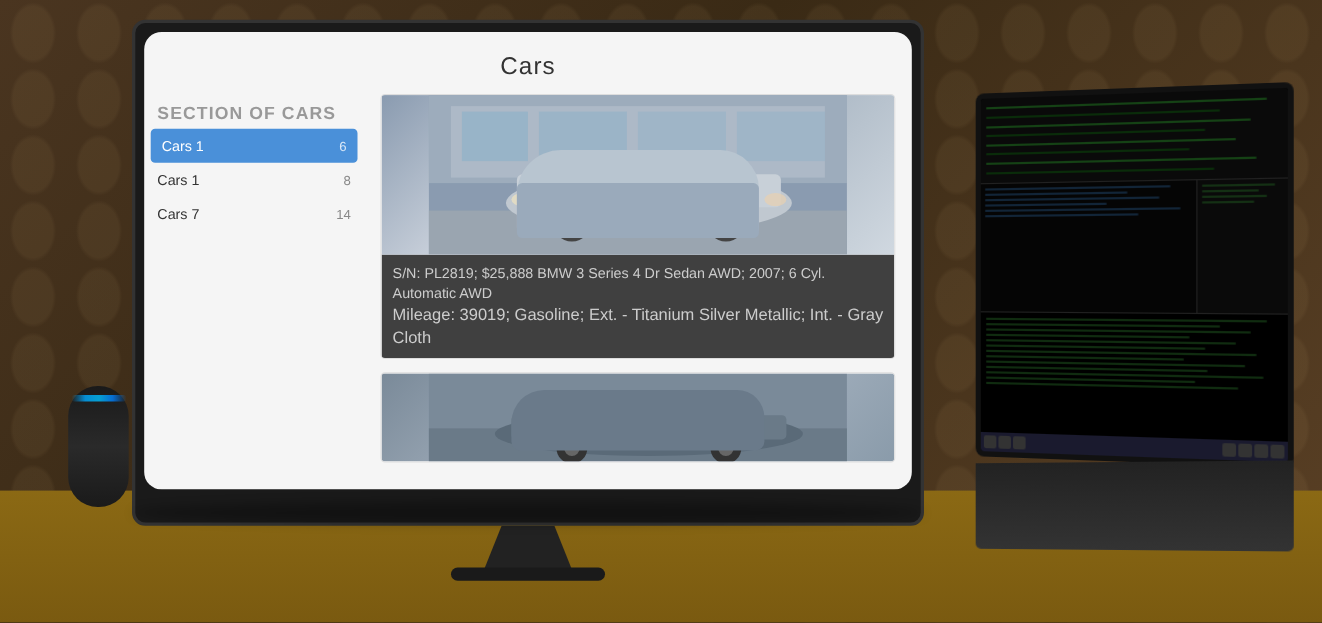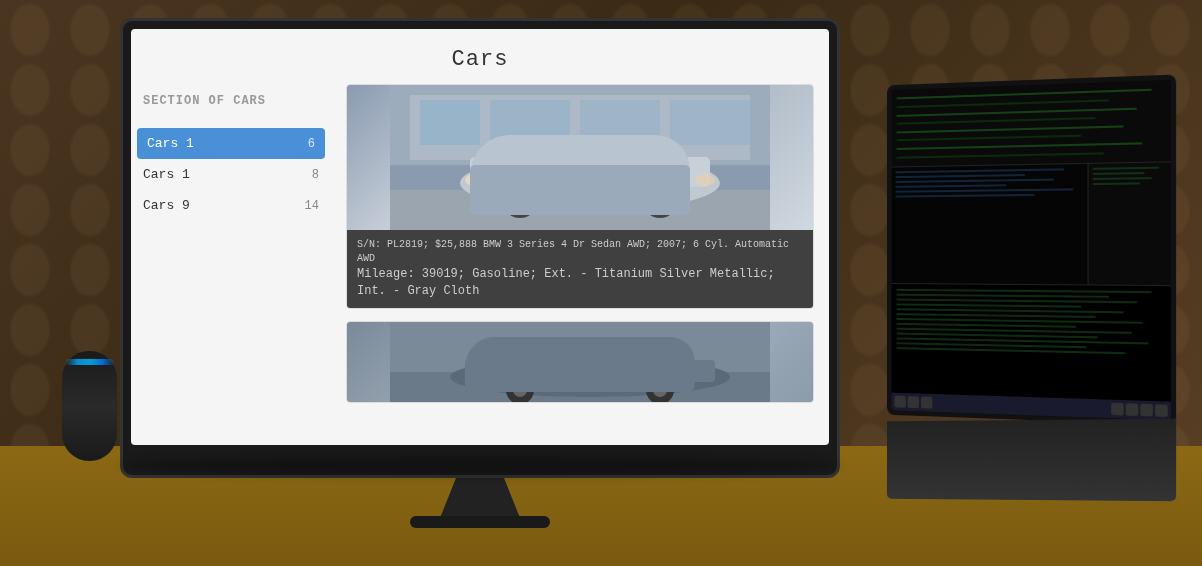--- a/index.html
+++ b/index.html
@@ -56,23 +56,22 @@
       border: 3px solid #333;
     }
 
     .monitor-screen {
       position: absolute;
       top: 8px;
       left: 8px;
       right: 8px;
       bottom: 30px;
       background: #c4b5fd;
-      border-radius: 4px;
+      border-radius: 16px;
       overflow: hidden;
-      font-family: Liberation Mono, monospace;
     }
 
     .monitor-stand {
       position: absolute;
       bottom: -40px;
       left: 50%;
       transform: translateX(-50%);
       width: 80px;
       height: 40px;
       background: #222;
@@ -115,25 +114,25 @@
     }
 
     
     .sidebar {
       width: 200px;
       padding: 10px 0;
       flex-shrink: 0;
     }
 
     .sidebar-section-label {
-      font-size: 12px;
+      font-size: 16px;
       color: #999;
       font-weight: bold;
       letter-spacing: 1px;
-      padding: 0 12px 20px;
+      padding: 0 12px 4px;
       text-transform: uppercase;
     }
 
     .sidebar-item {
       display: flex;
       justify-content: space-between;
       align-items: flex-end;
       padding: 8px 12px;
       cursor: pointer;
       font-size: 13px;
@@ -203,27 +202,27 @@
       background: #9aaabb;
       border-radius: 5px;
     }
 
     .car-info {
       padding: 8px 10px;
       background: rgba(0,0,0,0.75);
     }
 
     .car-info-line1 {
-      font-size: 10px;
+      font-size: 13px;
       color: #ccc;
       line-height: 1.4;
     }
 
     .car-info-line2 {
-      font-size: 12px;
+      font-size: 15px;
       color: #ccc;
       line-height: 1.4;
     }
 
     .car-info-line3 {
       font-size: 9px;
       color: #ccc;
       line-height: 1.4;
     }
 
@@ -427,21 +426,21 @@
               <span>Cars 1</span>
               <span class="item-count">6</span>
             </div>
 
             <div class="sidebar-item">
               <span>Cars 1</span>
               <span class="item-count">8</span>
             </div>
 
             <div class="sidebar-item">
-              <span>Cars 9</span>
+              <span>Cars 7</span>
               <span class="item-count">14</span>
             </div>
           </div>
 
           <div class="main-content">
 
             <div class="car-card">
               <div class="car-image-1">
                 
                 <svg width="100%" height="100%" viewBox="0 0 380 145">

